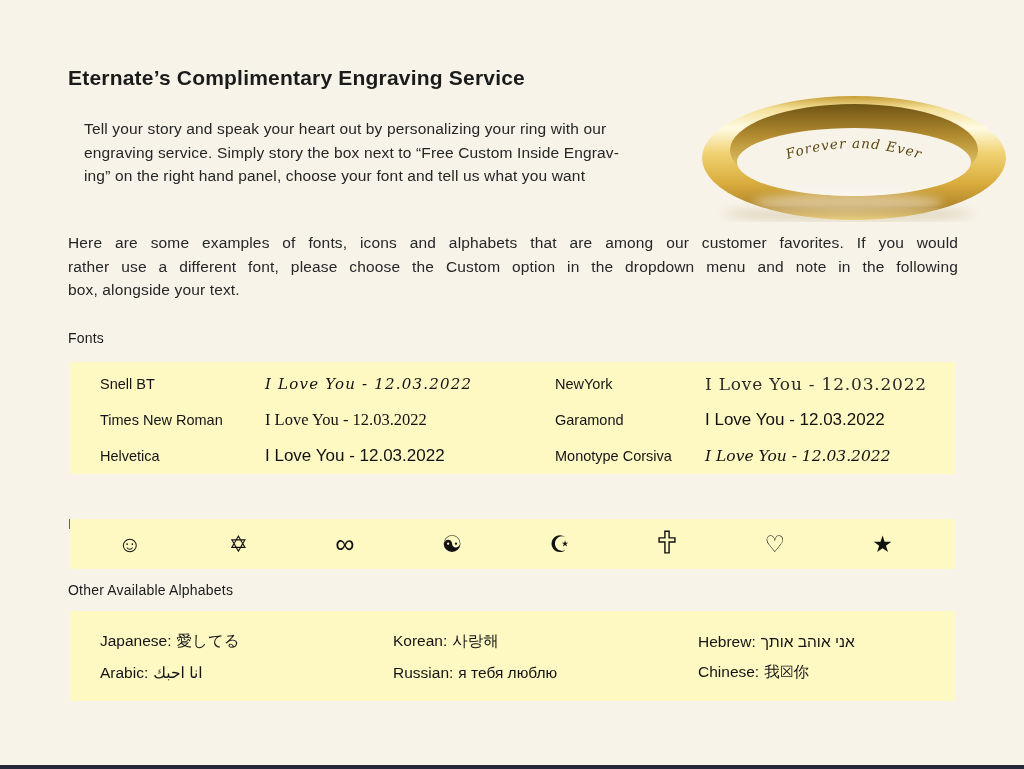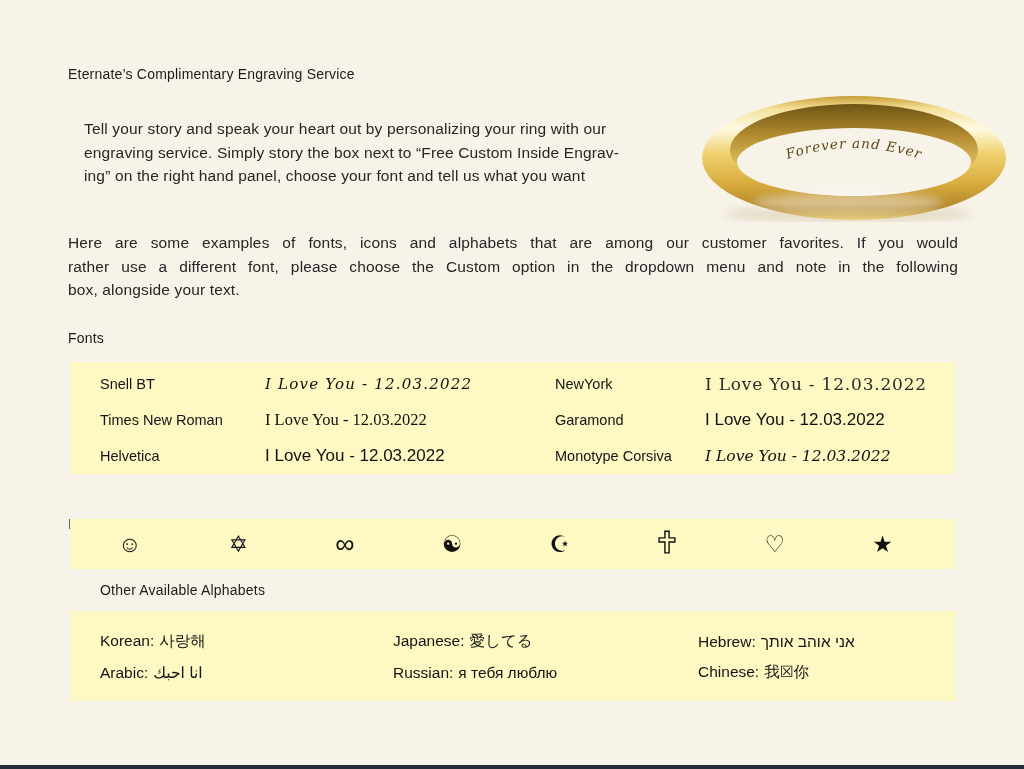--- a/index.html
+++ b/index.html
@@ -6,21 +6,21 @@
   .page{
     position:relative;
     width:1024px;height:769px;
     background:#f7f3e9;
     font-family:"Liberation Sans",sans-serif;
     color:#222;
     overflow:hidden;
   }
   .page-title{
     position:absolute;left:68px;top:66px;
-    font-size:14px;font-weight:400;color:#1b1b1b;
+    font-size:21px;font-weight:700;color:#1b1b1b;
     letter-spacing:.2px;
   }
   .intro{
     position:absolute;left:84px;top:117px;width:630px;
     font-size:15.5px;line-height:23.6px;color:#262626;
     letter-spacing:.15px;
   }
   .ring-wrap{
     position:absolute;left:698px;top:90px;width:312px;height:132px;
   }
@@ -158,25 +158,25 @@
     <span class="icon-cell">☪</span>
     <span class="icon-cell">
       <svg width="20" height="26" viewBox="0 0 24 30">
         <path d="M9.5 2 h5 v8 h7 v5 h-7 v13 h-5 v-13 h-7 v-5 h7 z" fill="none" stroke="#111" stroke-width="1.7"></path>
       </svg>
     </span>
     <span class="icon-cell">♡</span>
     <span class="icon-cell">★</span>
   </div>
 
-  <div class="section-label" style="top:582px;margin-left:32px;">Other Available Alphabets</div>
+  <div class="section-label" style="top:582px;">Other Available Alphabets</div>
 
   <div class="panel alphabets-panel">
+    <div class="alpha-item"><span class="alpha-label">Japanese:</span><span>愛してる</span></div>
     <div class="alpha-item"><span class="alpha-label">Korean:</span><span>사랑해</span></div>
-    <div class="alpha-item"><span class="alpha-label">Japanese:</span><span>愛してる</span></div>
     <div class="alpha-item"><span class="alpha-label">Hebrew:</span><span>אני אוהב אותך</span></div>
     <div class="alpha-item"><span class="alpha-label">Arabic:</span><span>انا احبك</span></div>
     <div class="alpha-item"><span class="alpha-label">Russian:</span><span>я тебя люблю</span></div>
     <div class="alpha-item"><span class="alpha-label">Chinese:</span><span>我☒你</span></div>
   </div>
 
   <div class="bottom-bar"></div>
 
 </div>
 

